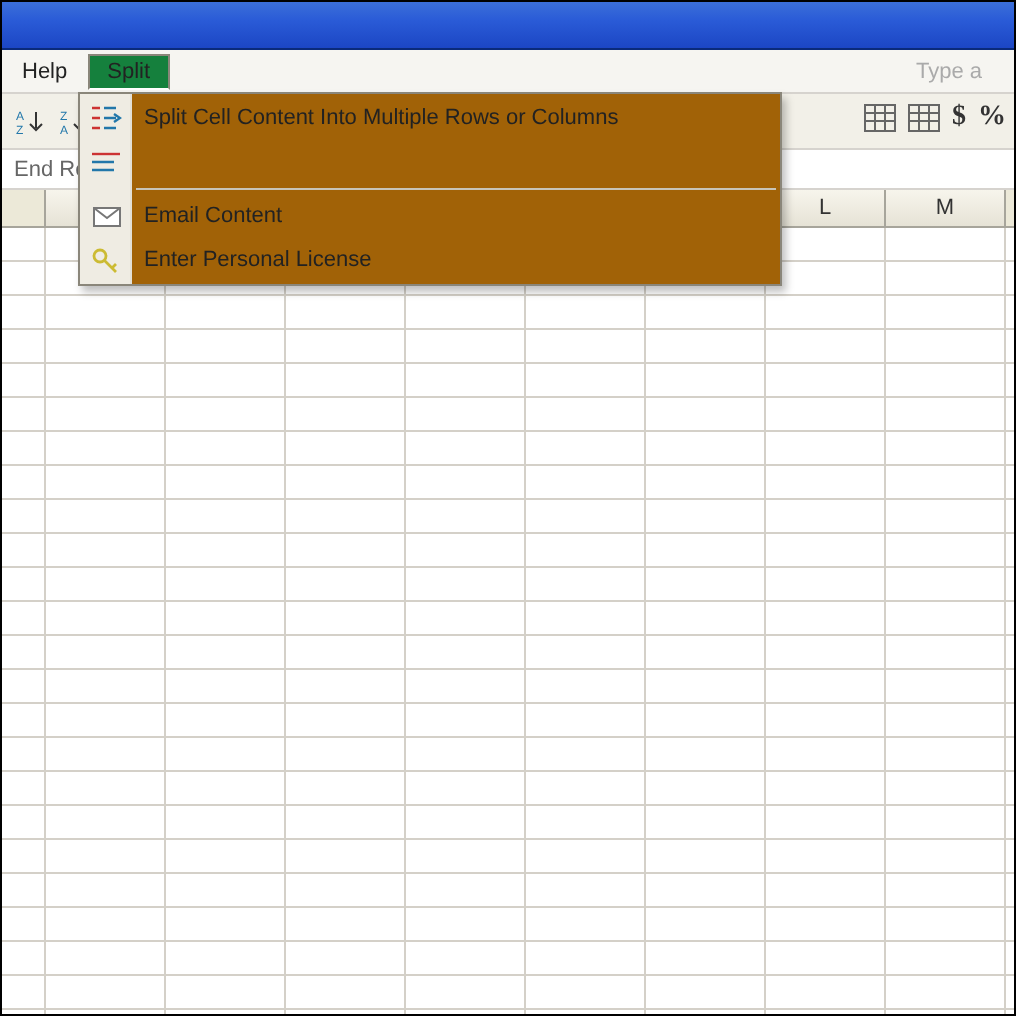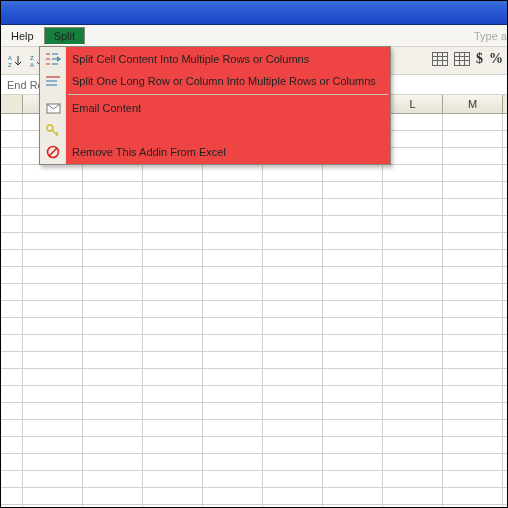--- a/index.html
+++ b/index.html
@@ -54,38 +54,38 @@
     align-items: center;
     justify-content: center;
     color: #333;
   }
   .tbtn.big { width: 26px; }
   .sep { width: 1px; height: 20px; background: #c8c4b8; margin: 0 2px; }
   .searchbox {
     margin-left: auto;
     color: #aaa;
     font-size: 11px;
-    padding-right: 0;
+    padding-right: 16px;
   }
   .formulabar {
     height: 20px;
     background: #fff;
     border-bottom: 1px solid #d6d3ce;
     display: flex;
     align-items: center;
     padding: 0 6px;
     color: #666;
     font-size: 11px;
   }
   .dropdown {
     position: absolute;
     top: 45px;
     left: 38px;
     width: 352px;
-    background: #ef4444;
+    background: #a16207;
     border: 1px solid #8a867a;
     box-shadow: 2px 3px 4px rgba(0,0,0,0.25);
     z-index: 30;
     padding: 1px 0;
   }
   .iconstrip {
     position: absolute;
     left: 0; top: 0; bottom: 0;
     width: 26px;
     background: #efece3;
@@ -524,21 +524,20 @@
     <span>Split Cell Content Into Multiple Rows or Columns</span>
   </div>
 
   <div class="dditem">
     <span class="icon">
       <svg width="16" height="14">
           <path d="M1 3 L15 3" stroke="#c33" stroke-width="1.2"></path>
           <path d="M1 7 L12 7 M1 11 L12 11" stroke="#27a" stroke-width="1.2"></path>
         </svg>
     </span>
-    <span>Split One Long Row or Column Into Multiple Rows or Columns</span>
   </div>
 
   <div class="ddsep"></div>
 
 
   <div class="dditem">
     <span class="icon">
       <svg width="15" height="12">
           <rect x="1" y="2" width="13" height="9" fill="#fff" stroke="#777"></rect>
           <path d="M1 2 L7.5 7 L14 2" stroke="#777" fill="none"></path>
@@ -547,24 +546,16 @@
     <span>Email Content</span>
   </div>
 
   <div class="dditem">
     <span class="icon">
       <svg width="14" height="14">
           <circle cx="4" cy="5" r="3" fill="none" stroke="#cb3" stroke-width="1.4"></circle>
           <path d="M6 7 L12 13 M10 11 L12 9" stroke="#cb3" stroke-width="1.4"></path>
         </svg>
     </span>
-  </div>
-
-  <div class="dditem">
-    <span class="icon">
-      <svg width="14" height="14">
-          <circle cx="7" cy="7" r="5.5" fill="none" stroke="#d22" stroke-width="1.6"></circle>
-          <line x1="3" y1="11" x2="11" y2="3" stroke="#d22" stroke-width="1.6"></line>
-        </svg>
-    </span>
-    <span>Remove This Addin From Excel</span>
-  </div>
+    <span>Enter Personal License</span>
+  </div>
+
 </div>
 
 </body></html>

